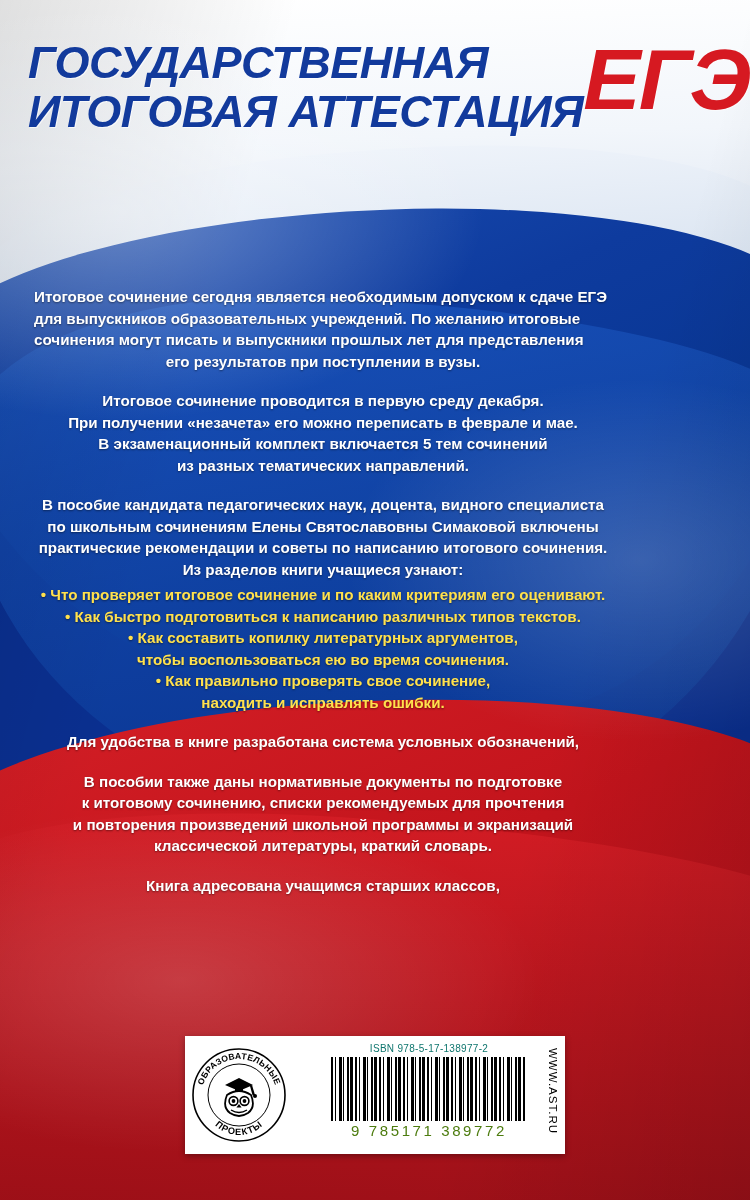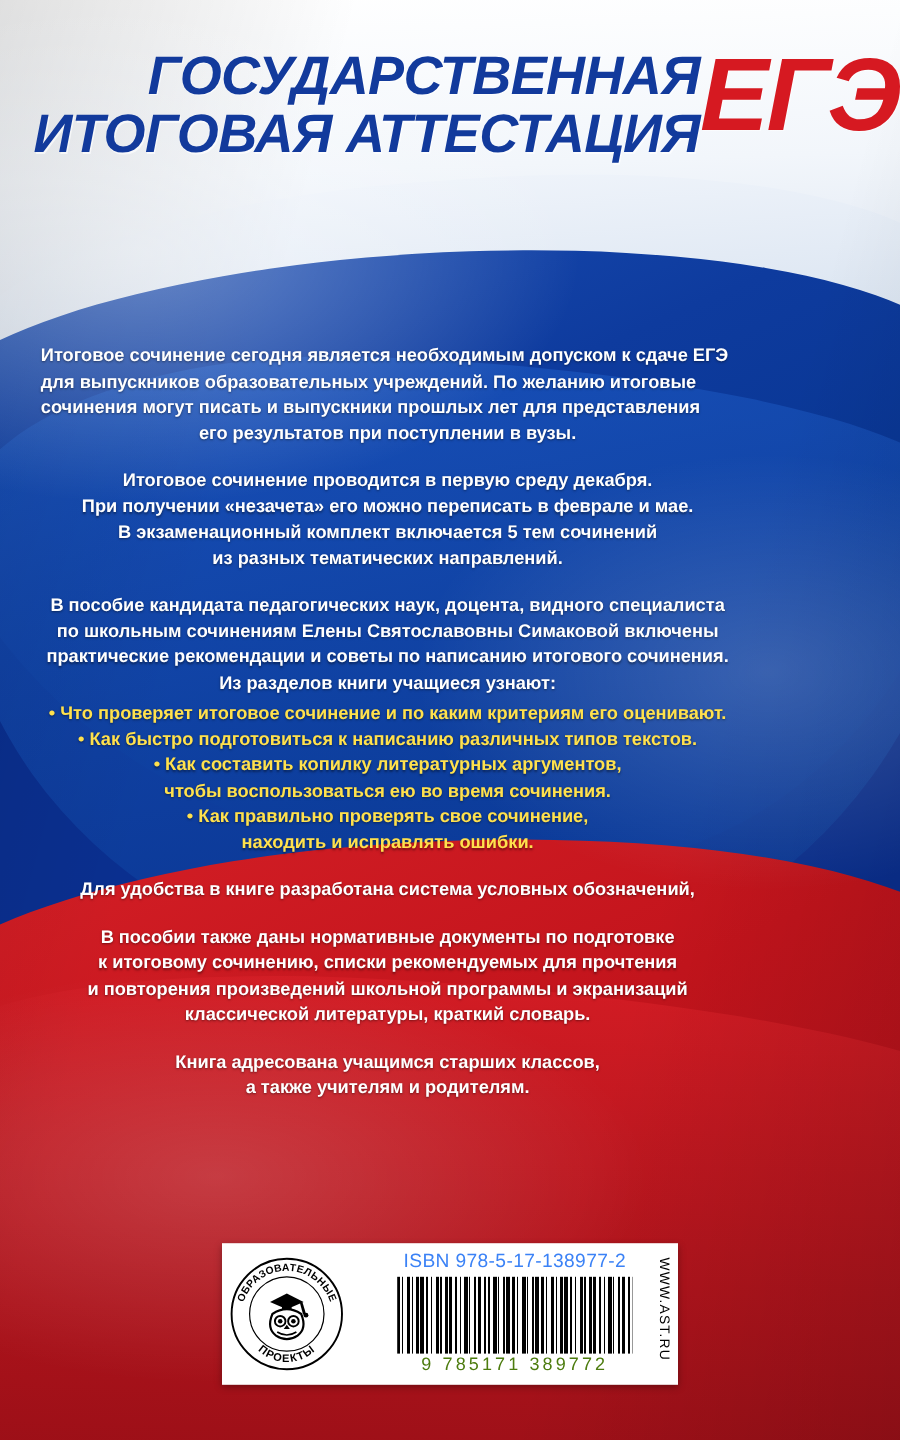--- a/index.html
+++ b/index.html
@@ -88,21 +88,20 @@
     width: 750px;
     height: 140px;
     padding: 0 28px;
     box-sizing: border-box;
     display: flex;
     align-items: flex-start;
     justify-content: space-between;
   }
   .title-block {
     padding-top: 6px;
-    text-align: right;
   }
   .title-line {
     font-family: "Liberation Sans", sans-serif;
     font-weight: bold;
     font-style: italic;
     font-size: 45px;
     line-height: 49px;
     letter-spacing: -0.5px;
     color: #123a9c;
     white-space: nowrap;
@@ -171,22 +170,22 @@
     flex: 1;
     display: flex;
     flex-direction: column;
     align-items: center;
     justify-content: flex-start;
     padding-top: 7px;
     position: relative;
   }
   .isbn-text {
     font-family: "Liberation Sans", sans-serif;
-    font-size: 16px;
-    color: #3b82f6;
+    font-size: 10px;
+    color: #0f766e;
     letter-spacing: 0.3px;
     margin-bottom: 3px;
   }
   .barcode {
     width: 196px;
     height: 64px;
     background-image: repeating-linear-gradient(90deg,
       #000 0px, #000 2px, #fff 2px, #fff 4px,
       #000 4px, #000 5px, #fff 5px, #fff 8px,
       #000 8px, #000 11px, #fff 11px, #fff 12px,
@@ -270,21 +269,20 @@
 
     <div class="para c">
       <span class="ln">В пособии также даны нормативные документы по подготовке</span>
       <span class="ln">к итоговому сочинению, списки рекомендуемых для прочтения</span>
       <span class="ln">и повторения произведений школьной программы и экранизаций</span>
       <span class="ln">классической литературы, краткий словарь.</span>
     </div>
 
     <div class="para c">
       <span class="ln">Книга адресована учащимся старших классов,</span>
-      <span class="ln">а также учителям и родителям.</span>
     </div>
 
   </div>
 
   <div class="bottom">
 
     <div class="publisher-logo">
       <div class="logo-ring">
         <svg width="100" height="100" viewBox="0 0 100 100">
           <defs>

